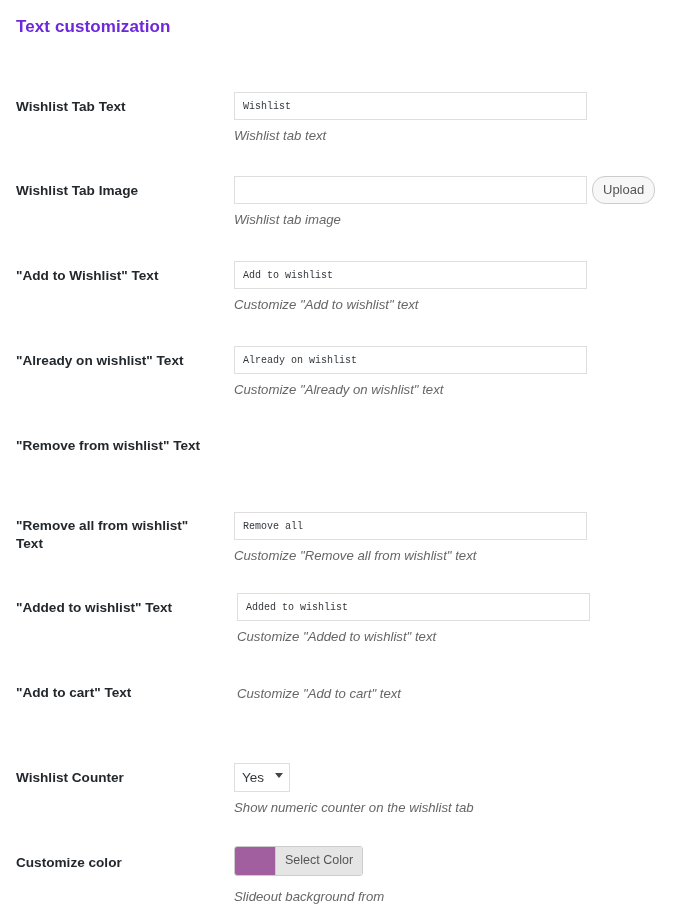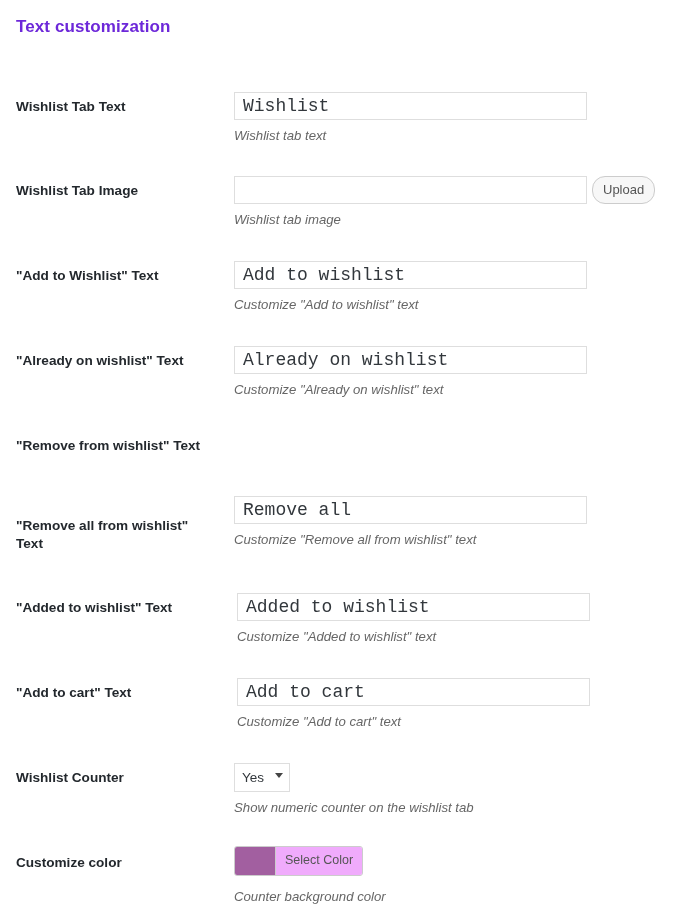--- a/index.html
+++ b/index.html
@@ -62,21 +62,21 @@
 
   .text-input {
     box-sizing: border-box;
     width: 353px;
     height: 28px;
     padding: 3px 8px;
     border: 1px solid #dedede;
     background: #ffffff;
     color: #32373c;
     font-family: "Liberation Mono", "DejaVu Sans Mono", monospace;
-    font-size: 18px;
+    font-size: 10px;
     line-height: 20px;
     border-radius: 0;
     outline: none;
     box-shadow: none;
     display: block;
   }
   .text-input::placeholder { color: #a9a9a9; }
 
   .field-desc {
     font-family: "Liberation Sans", sans-serif;
@@ -147,21 +147,21 @@
     width: 40px;
     border-right: 1px solid #cccccc;
     display: block;
   }
   .color-label {
     padding: 0 9px;
     font-family: "Liberation Sans", sans-serif;
     font-size: 12.5px;
     color: #555555;
     line-height: 26px;
-    background: #f0abfc;
+    background: #e5e5e5;
     white-space: nowrap;
   }
 </style>
 </head>
 <body>
 
 <div class="page">
 
   <div class="page-title">Text customization</div>
 
@@ -201,38 +201,37 @@
         <div class="field-desc" style="margin-top:8px;">Customize "Already on wishlist" text</div>
       </div>
     </div>
 
     <div class="form-row" style="height:81px;">
       <div class="row-label" style="top:22px;">"Remove from wishlist" Text</div>
     </div>
 
     <div class="form-row" style="height:81px;">
       <div class="row-label" style="top:21px; width:196px;">"Remove all from wishlist" Text</div>
-      <div class="row-field" style="top:0;">
+      <div class="row-field" style="top:16px;">
         <input class="text-input" type="text" value="Remove all" style="">
         <div class="field-desc" style="margin-top:8px;">Customize "Remove all from wishlist" text</div>
       </div>
     </div>
 
     <div class="form-row" style="height:85px;">
       <div class="row-label" style="top:22px;">"Added to wishlist" Text</div>
       <div class="row-field" style="top:16px; left:237px;">
         <input class="text-input" type="text" value="Added to wishlist" style="">
         <div class="field-desc" style="margin-top:8px;">Customize "Added to wishlist" text</div>
       </div>
     </div>
 
     <div class="form-row" style="height:85px;">
       <div class="row-label" style="top:22px;">"Add to cart" Text</div>
       <div class="row-field" style="top:16px; left:237px;">
-        <input class="text-input" type="text" value="Add to cart" style="">
         <div class="field-desc" style="margin-top:8px;">Customize "Add to cart" text</div>
       </div>
     </div>
 
     <div class="form-row" style="height:85px;">
       <div class="row-label" style="top:22px;">Wishlist Counter</div>
       <div class="row-field" style="top:16px;">
         <div class="select-wrap">
           <div class="select-box">Yes</div>
           <span class="select-arrow"></span>
@@ -241,18 +240,18 @@
       </div>
     </div>
 
     <div class="form-row" style="height:80px;">
       <div class="row-label" style="top:22px;">Customize color</div>
       <div class="row-field" style="top:14px;">
         <div class="color-control">
           <span class="color-swatch" id="bg-color-swatch" style="background: rgb(162, 95, 160);"></span>
           <span class="color-label">Select Color</span>
         </div>
-        <div class="field-desc" style="margin-top:10px;">Counter background color</div>
+        <div class="field-desc" style="margin-top:10px;">Slideout background from</div>
       </div>
     </div>
 
   </div>
 </div>
 
 </body></html>

